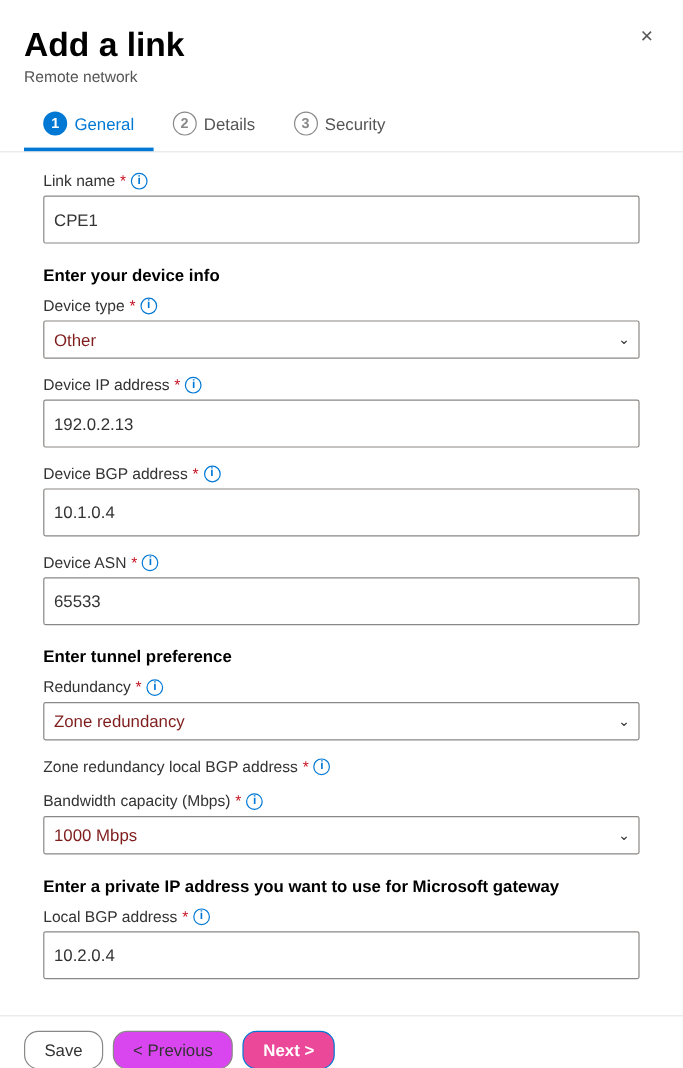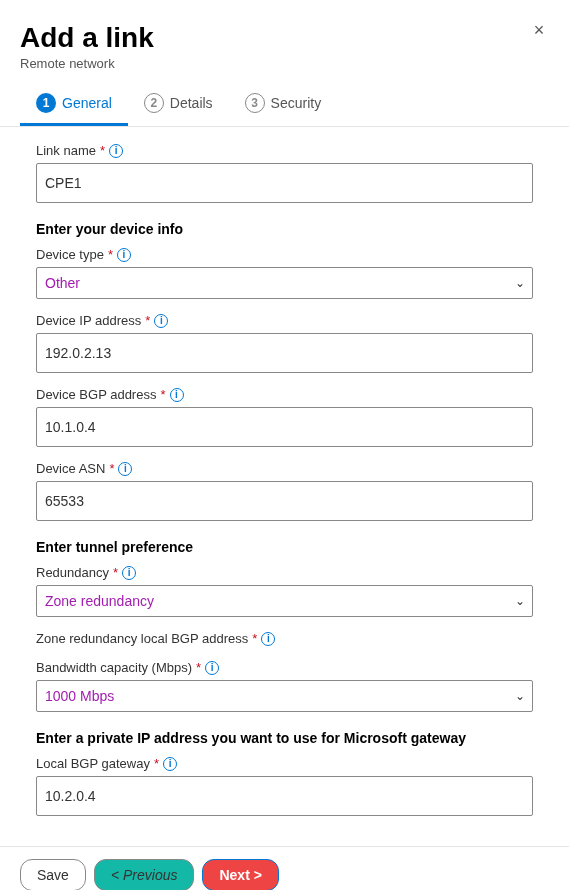--- a/index.html
+++ b/index.html
@@ -135,21 +135,21 @@
     .select-wrapper {
       position: relative;
     }
     .select-input {
       width: 100%;
       height: 32px;
       border: 1px solid #8a8886;
       border-radius: 2px;
       padding: 0 32px 0 8px;
       font-size: 14px;
-      color: #a21caf;
+      color: #7f1d1d;
       background: #fff;
       appearance: none;
       -webkit-appearance: none;
       cursor: pointer;
       outline: none;
     }
     .chevron-down {
       position: absolute;
       right: 8px;
       top: 50%;
@@ -180,27 +180,26 @@
       cursor: pointer;
       border: 1px solid;
       font-family: 'Segoe UI', Arial, sans-serif;
     }
     .btn-save {
       background: #fff;
       border-color: #8a8886;
       color: #333;
     }
     .btn-prev {
-      background: #14b8a6;
+      background: #d946ef;
       border-color: #8a8886;
       color: #333;
-      font-style: italic;
     }
     .btn-next {
-      background: #ef4444;
+      background: #ec4899;
       border-color: #0078d4;
       color: #fff;
       font-weight: 600;
     }
   </style>
 </head>
 <body>
 
 <div class="dialog">
 
@@ -318,21 +317,21 @@
           <option>5000 Mbps</option>
         </select>
         <span class="chevron-down">⌄</span>
       </div>
     </div>
 
     <div class="section-heading">Enter a private IP address you want to use for Microsoft gateway</div>
 
     <div class="field-group">
       <div class="field-label">
-        <span>Local BGP gateway</span>
+        <span>Local BGP address</span>
         <span class="required-star">*</span>
         <span class="info-icon">i</span>
       </div>
       <input type="text" class="text-input" value="10.2.0.4" style="">
     </div>
 
   </div>
 
   <div class="dialog-footer">
     <button class="btn btn-save">Save</button>

